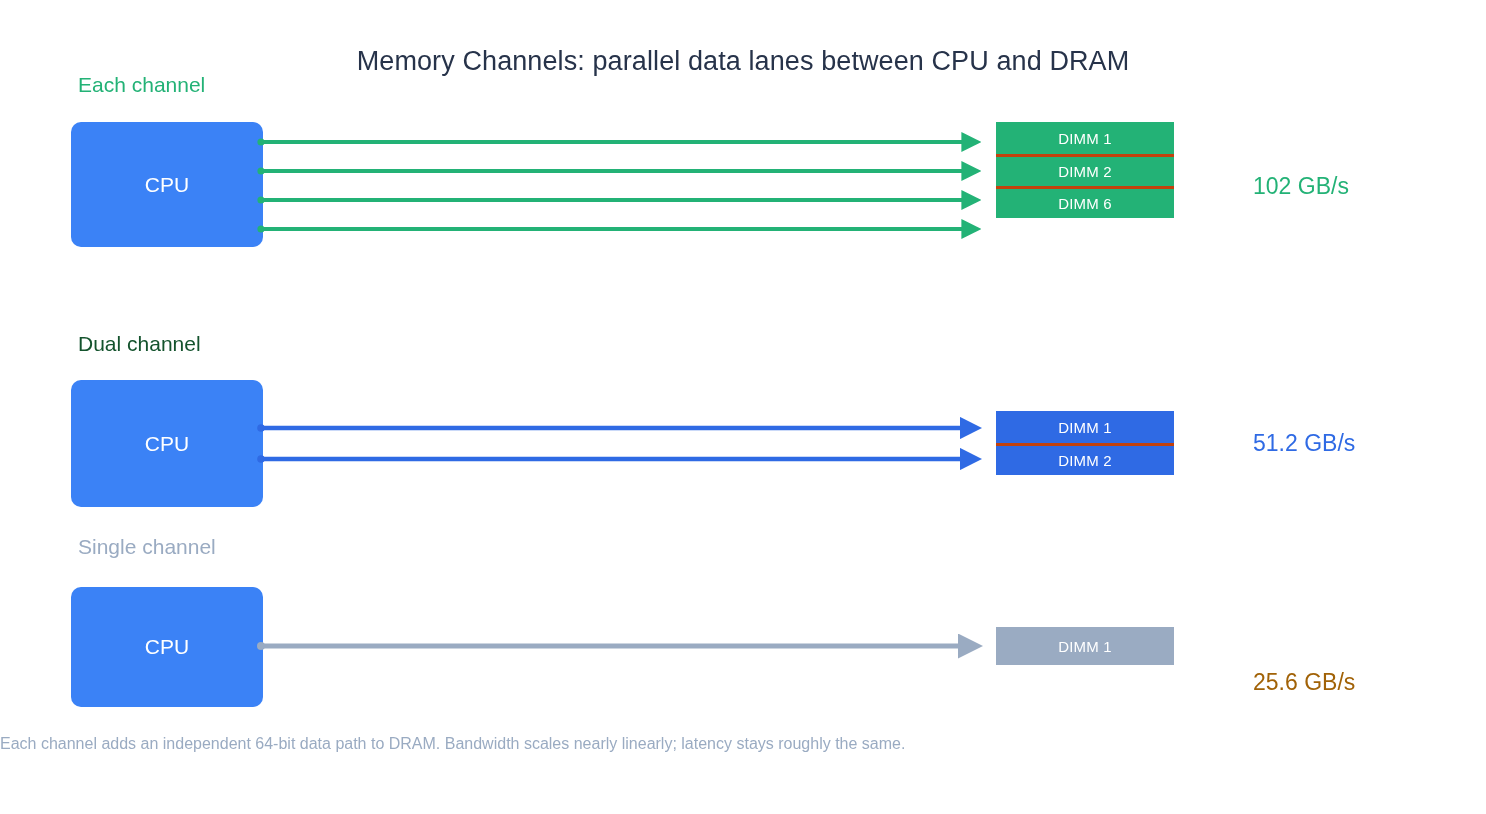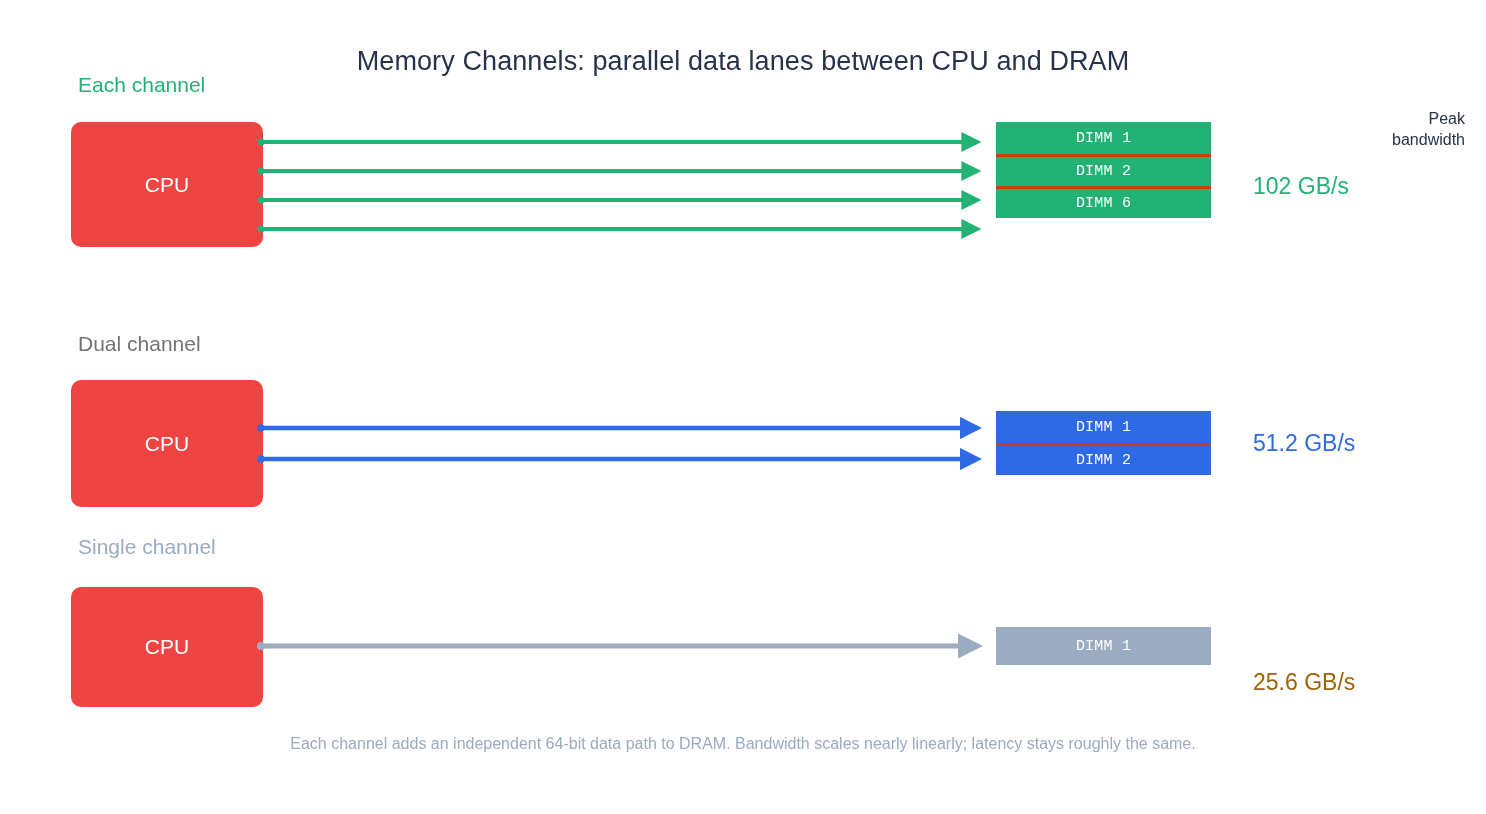--- a/index.html
+++ b/index.html
@@ -36,44 +36,43 @@
     letter-spacing: 0.1px;
     white-space: nowrap;
   }
 
   
   .section-label {
     font-size: 21px;
     white-space: nowrap;
   }
   .label-quad   { left: 78px; top: 73px;  color: #23b276; }
-  .label-dual   { left: 78px; top: 332px; color: #737373; }
+  .label-dual   { left: 78px; top: 332px; color: #14532d; }
   .label-single { left: 78px; top: 535px; color: #9aabc2; }
 
   
   .cpu-box {
     left: 71px;
     width: 192px;
-    background: #ef4444;
+    background: #3b82f6;
     border-radius: 10px;
     color: #ffffff;
     font-size: 21px;
     display: flex;
     align-items: center;
     justify-content: center;
   }
   .cpu-quad   { top: 122px; height: 125px; }
   .cpu-dual   { top: 380px; height: 127px; }
   .cpu-single { top: 587px; height: 120px; }
 
   
   .dimm-stack {
     left: 996px;
-    width: 215px;
-    font-family: Liberation Mono, monospace;
+    width: 178px;
   }
   .stack-quad   { top: 122px; }
   .stack-dual   { top: 411px; }
   .stack-single { top: 627px; }
 
   .dimm {
     width: 100%;
     box-sizing: border-box;
     color: #ffffff;
     font-size: 15px;
@@ -114,37 +113,32 @@
     font-size: 16px;
     line-height: 21px;
     color: #27334a;
   }
 
   
   .footnote {
     left: 0;
     top: 735px;
     width: 1486px;
-    text-align: center;
     font-size: 16px;
     color: #9aabc2;
     white-space: nowrap;
   }
 </style>
 </head>
 <body>
 
 <div id="stage">
 
   <div class="abs chart-title">Memory Channels: parallel data lanes between CPU and DRAM</div>
 
-  <div class="abs peak-caption">
-    <div>Peak</div>
-    <div>bandwidth</div>
-  </div>
 
   <div class="abs section-label label-quad">Each channel</div>
   <div class="abs cpu-box cpu-quad">
     <span>CPU</span>
   </div>
   <div class="abs dimm-stack stack-quad">
     <div class="dimm dimm-green">DIMM 1</div>
     <div class="dimm dimm-green">DIMM 2</div>
     <div class="dimm dimm-green">DIMM 6</div>
   </div>

